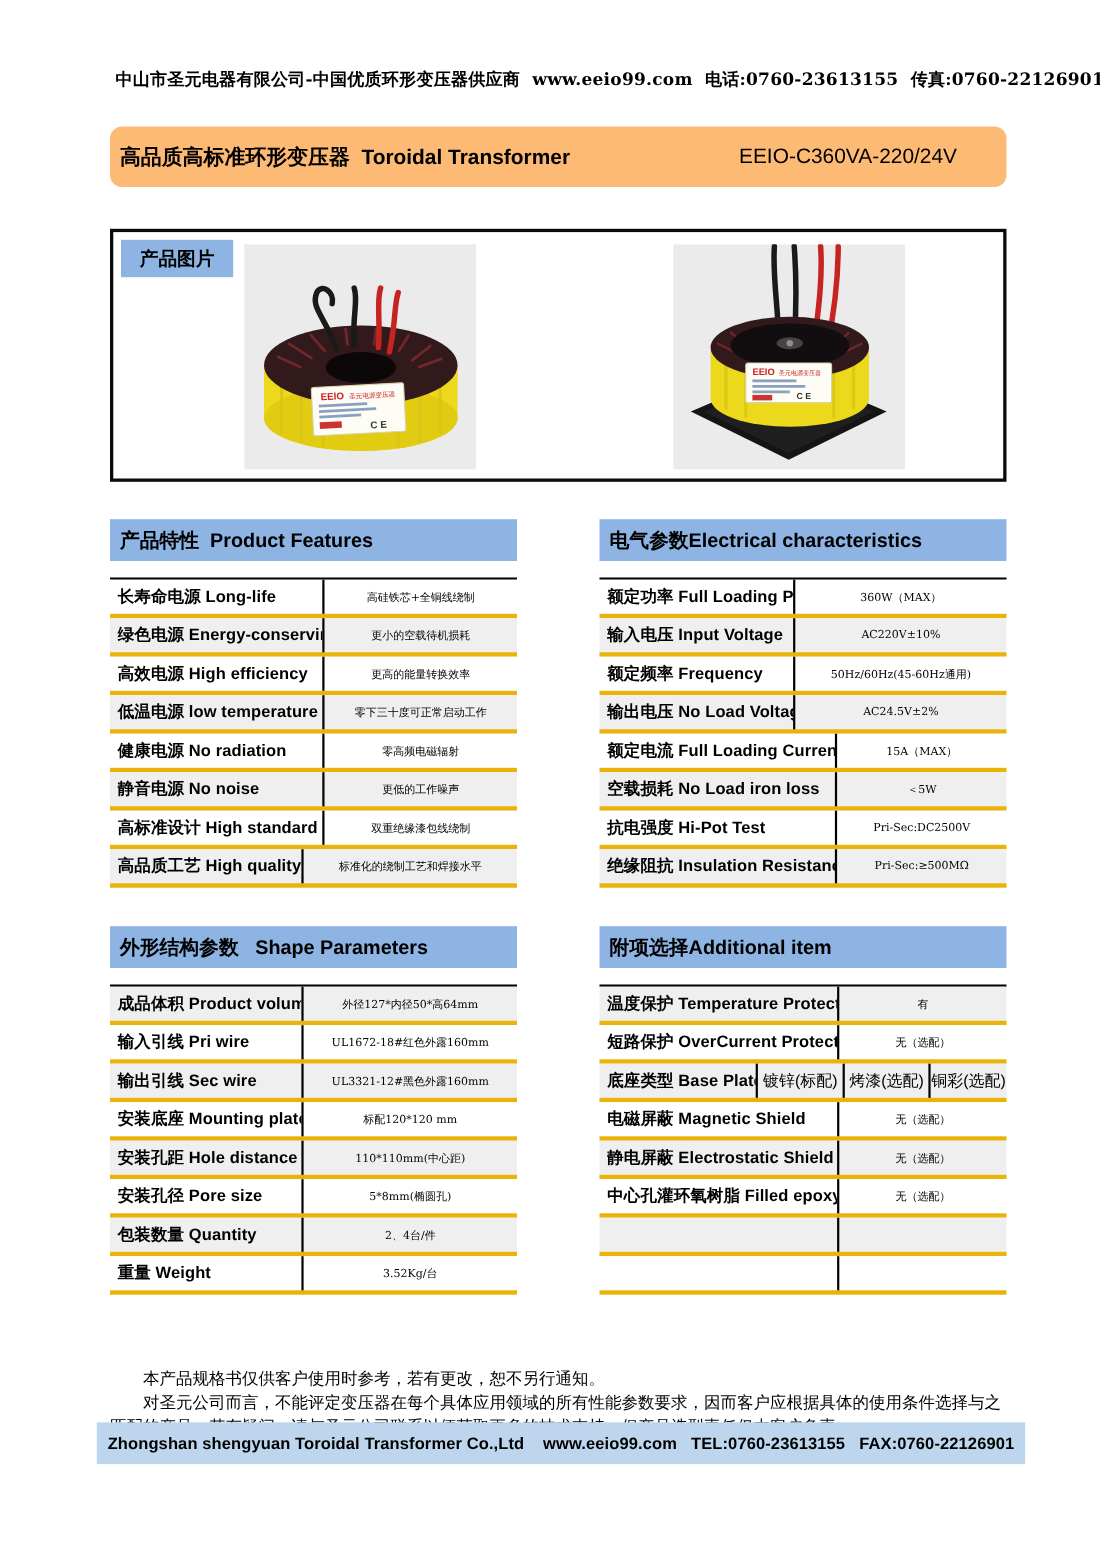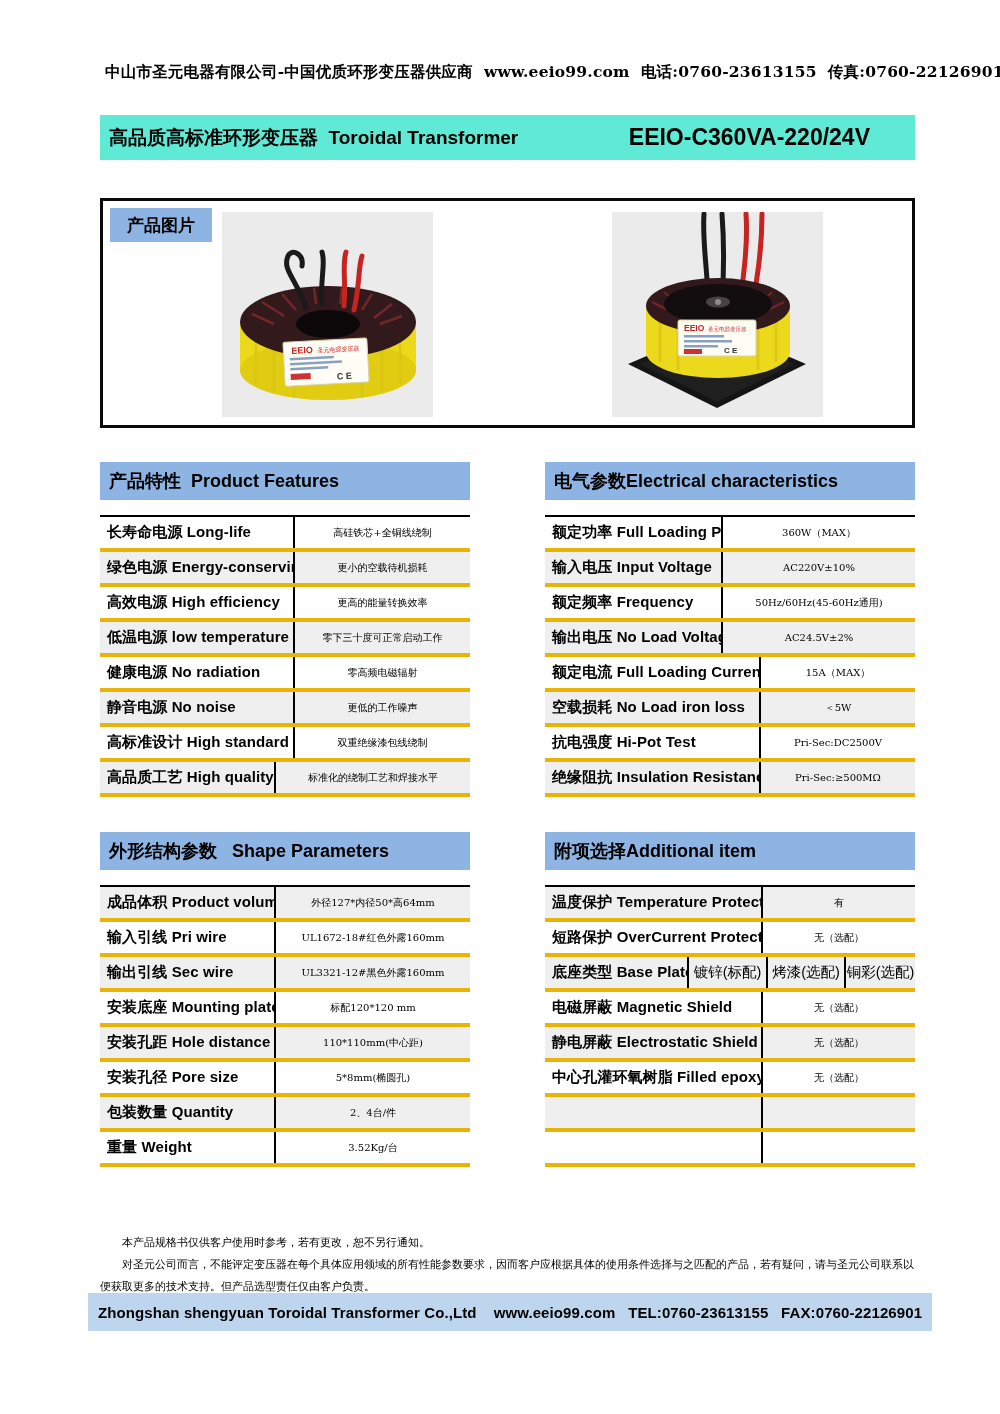--- a/index.html
+++ b/index.html
@@ -12,26 +12,27 @@
 
   
   .contact {
     margin:62px 0 0 5px;
     font-family:"DejaVu Serif", serif; font-weight:700;
     font-size:15.5px; white-space:pre; letter-spacing:.2px;
   }
 
   
   .title-bar {
-    margin-top:32px; height:45px; background:#5eead4;
+    margin-top:32px; height:55px; background:#fdba74;
     display:flex; align-items:center; justify-content:space-between;
     padding:0 45px 0 9px;
+    border-radius:11px;
   }
   .title-bar .t-left { font-size:19px; font-weight:700; white-space:pre; }
-  .title-bar .t-model { font-size:23px; font-weight:700;text-align:center; }
+  .title-bar .t-model { font-size:19px; font-weight:400;text-align:center; }
 
   
   .product-box {
     margin-top:38px; height:230px; border:3px solid #0a0a0a; position:relative;
     background:#fff;
   }
   .product-label {
     position:absolute; left:7px; top:7px; width:102px; height:34px;
     background:#8DB4E2; display:flex; align-items:center; justify-content:center;
     font-size:17px; font-weight:700;
@@ -74,21 +75,21 @@
 
   
   .t-features { --lw:195px; }
   .t-features .trow:last-child { --lw:176px; }
   .t-electrical { --lw:216px; }
   .t-electrical .trow:nth-child(-n+4) { --lw:178px; }
   .t-shape { --lw:176px; }
   .t-additional { --lw:218px; }
 
   
-  .notes { margin-top:30px; font-family:"DejaVu Serif", serif; font-size:11px; line-height:22px; }
+  .notes { margin-top:30px; font-family:"DejaVu Serif", serif; font-size:15px; line-height:22px; }
   .notes p { text-indent:2em; }
   .copyright {
     margin-top:4px; text-align:center;
     font-family:"DejaVu Serif", serif; font-size:15px;
   }
   .bottom-bar {
     position:absolute; left:88px; top:1293px; width:844px; height:38px;
     background:#BDD6EE; display:flex; align-items:center; justify-content:center;
     font-size:15px; font-weight:600; white-space:pre; letter-spacing:.1px;
   }

